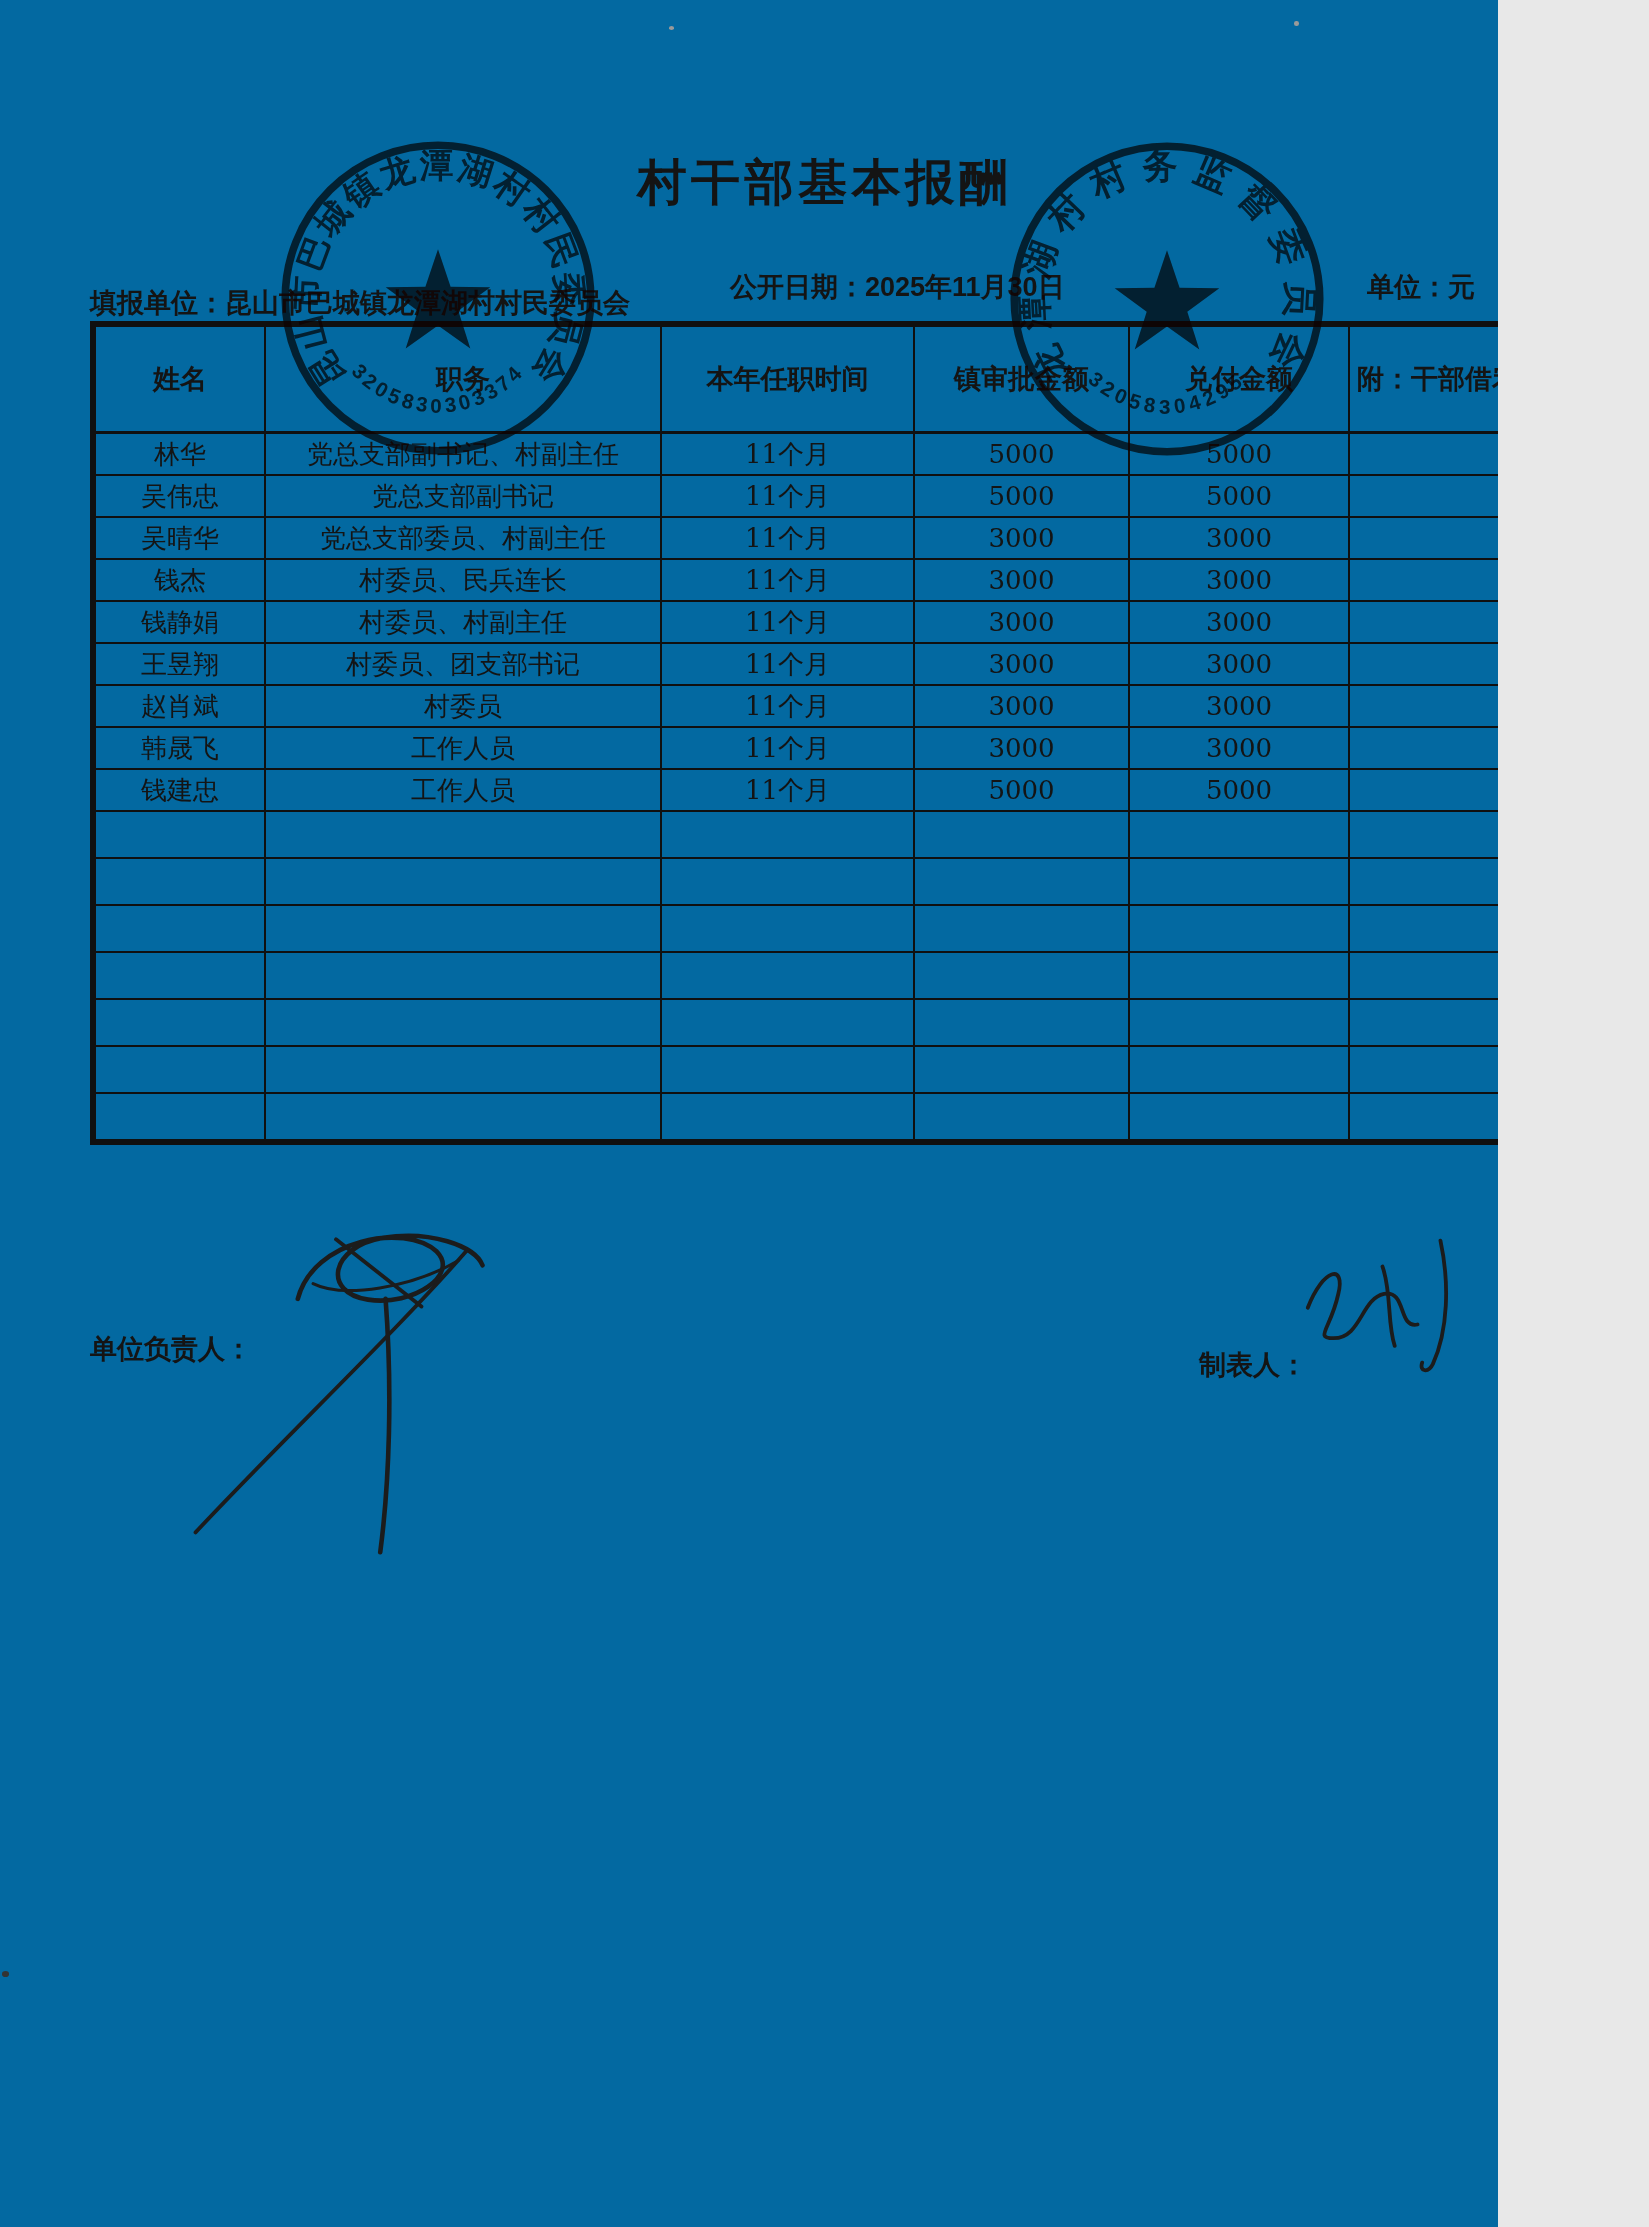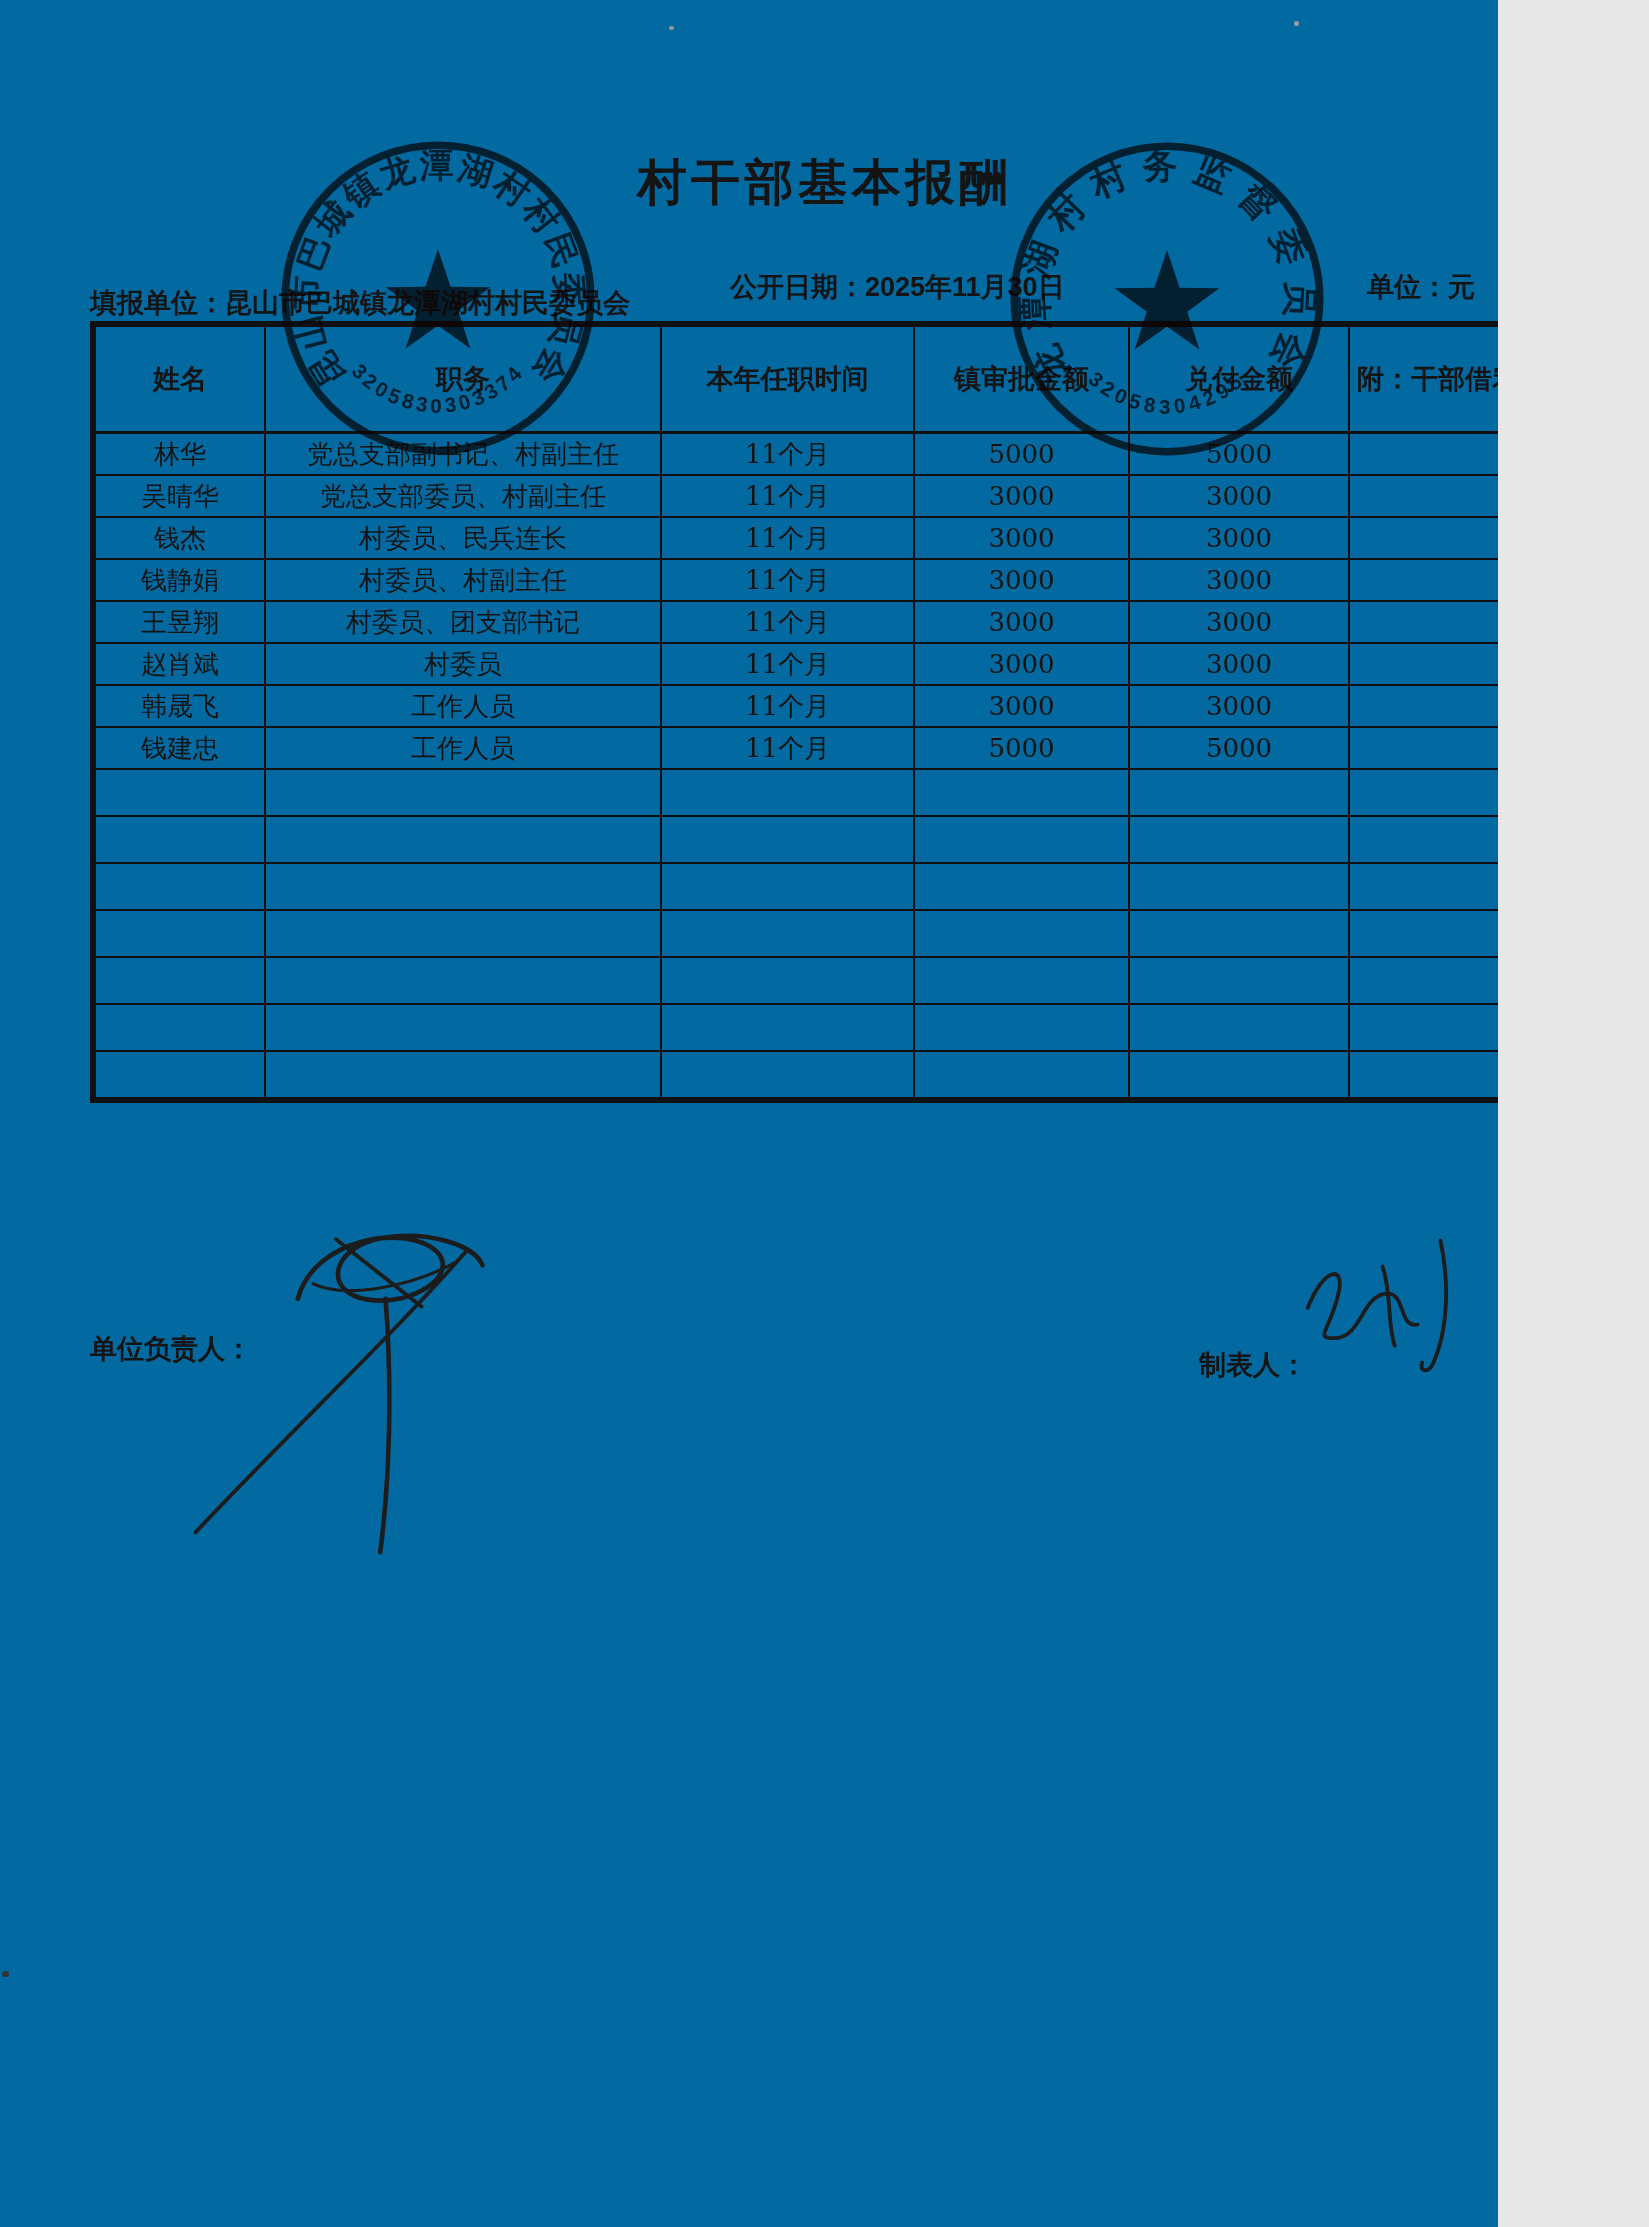--- a/index.html
+++ b/index.html
@@ -86,20 +86,28 @@
     <tbody>
         <tr class="data-row">
           <td>林华</td>
           <td>党总支部副书记、村副主任</td>
           <td>11个月</td>
           <td>5000</td>
           <td>5000</td>
           <td></td>
         </tr>
         <tr class="data-row">
+          <td>吴伟忠</td>
+          <td>党总支部副书记</td>
+          <td>11个月</td>
+          <td>5000</td>
+          <td>5000</td>
+          <td></td>
+        </tr>
+        <tr class="data-row">
           <td>吴晴华</td>
           <td>党总支部委员、村副主任</td>
           <td>11个月</td>
           <td>3000</td>
           <td>3000</td>
           <td></td>
         </tr>
         <tr class="data-row">
           <td>钱杰</td>
           <td>村委员、民兵连长</td>

